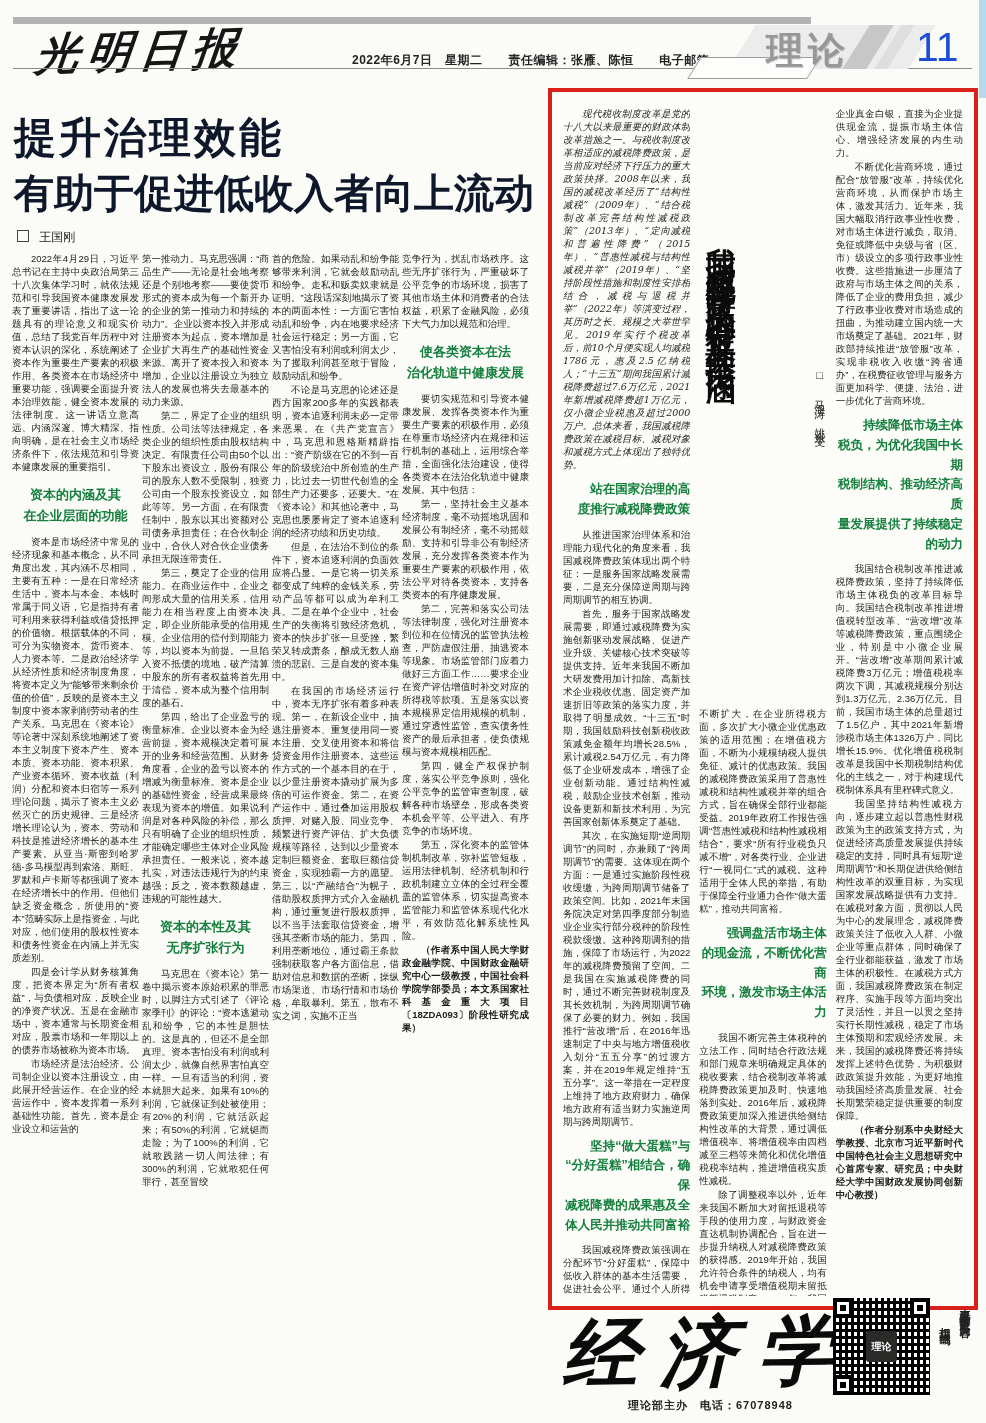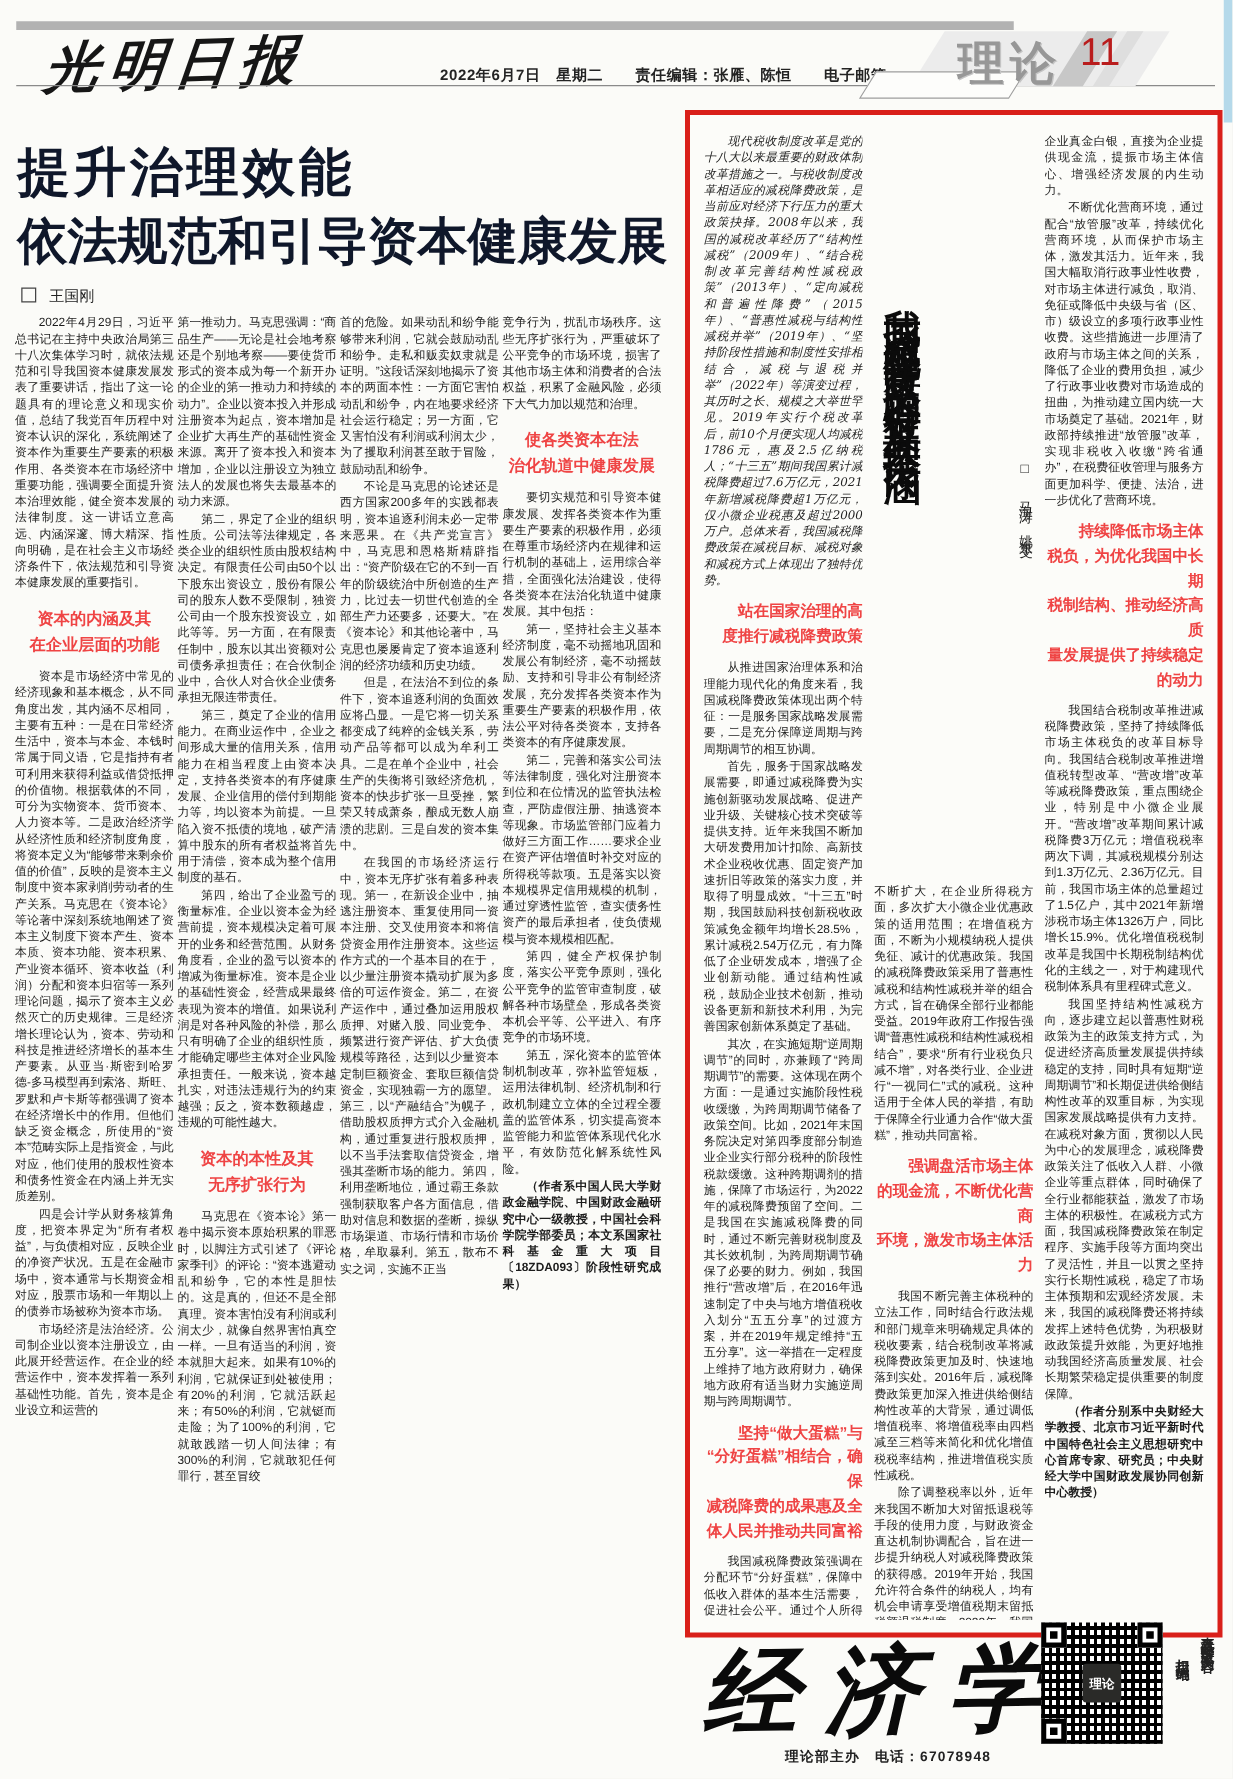--- a/index.html
+++ b/index.html
@@ -13,38 +13,38 @@
   .dateline{position:absolute;left:352px;top:52px;font-size:12px;font-weight:bold;color:#232323;letter-spacing:.5px;}
   .dateline span{margin-right:22px;}
   .header-rule{position:absolute;left:13px;top:68px;width:959px;height:1px;background:#8a8a8a;}
 
   .section-bg{position:absolute;left:742px;top:25px;width:180px;height:44px;background:#ececec;transform:skewX(-32deg);}
   .slash1{position:absolute;left:856px;top:25px;width:24px;height:44px;background:#c7c7c7;transform:skewX(-32deg);}
   .slash2{position:absolute;left:888px;top:25px;width:13px;height:44px;background:#dedede;transform:skewX(-32deg);}
   .section-outline{position:absolute;left:694px;top:57px;width:118px;height:20px;border:1px solid #9d9d9d;background:#fdfdfb;transform:skewX(-32deg);}
   .section-title{position:absolute;left:766px;top:26px;font-family:"DejaVu Serif",serif;font-weight:900;font-size:37px;
         color:#979797;letter-spacing:5px;text-shadow:1px 1px 0 #c4c4c4;}
-  .page-num{position:absolute;left:864px;top:24px;font-size:31px;color:#b91c1c;font-family:"Liberation Sans",sans-serif;}
+  .page-num{position:absolute;left:916px;top:24px;font-size:41px;color:#1d4ed8;font-family:"Liberation Sans",sans-serif;}
   .edge-strip{position:absolute;right:0;top:0;width:7px;height:98px;background:#b5d9ea;}
 
   
   .lheadline{position:absolute;left:14px;top:110px;font-family:Liberation Sans, sans-serif;font-weight:900;color:#0f172a;}
   .lheadline .l1{font-size:42px;letter-spacing:3px;line-height:1.35;}
   .lheadline .l2{font-size:40px;letter-spacing:0px;line-height:1.3;}
   .lbyline{position:absolute;left:17px;top:229px;font-size:12px;color:#222;}
   .lbyline .box{display:inline-block;width:10px;height:10px;border:1px solid #444;margin-right:7px;vertical-align:-1px;}
 
   .lcols{position:absolute;left:12px;top:252px;width:536px;height:1164px;display:flex;gap:3px;}
   .lcol{width:127px;height:100%;overflow:hidden;}
 
   .para{font-size:9.5px;line-height:13px;text-align:justify;text-indent:19px;margin:0 0 1px 0;color:#1c1c1c;}
   .pn{text-indent:0;}
   .kai{font-family:"DejaVu Serif",serif;font-style:italic;color:#222;}
   .credit{font-weight:bold;}
-  .subhead{font-size:13px;font-weight:800;text-align:center;line-height:1.62;margin:11px 0 9px 0;color:#ef4444;
+  .subhead{font-size:13px;font-weight:800;text-align:center;line-height:1.62;margin:11px 0 9px 0;color:#15803d;
            font-family:"Liberation Sans",sans-serif;}
 
   
   .rbox{position:absolute;left:548px;top:88px;width:430px;height:1222px;border:4px solid #d9201a;
         background:#fcfcf9;box-sizing:border-box;padding:15px 11px 10px 11px;}
   .rcols{display:flex;gap:9px;height:100%;}
   .rcol{width:131px;height:100%;overflow:hidden;}
   .rcol .subhead{font-size:12.5px;line-height:1.58;margin:9px 0 8px 0;text-align:right;}
   .vt-wrap{position:relative;height:600px;}
   .vtitle{position:absolute;left:4px;top:116px;writing-mode:vertical-rl;font-family:"DejaVu Serif",serif;
@@ -83,38 +83,38 @@
   <div class="section-bg"></div>
   <div class="slash1"></div>
   <div class="slash2"></div>
   <div class="section-outline"></div>
   <div class="section-title">理论</div>
   <div class="page-num">11</div>
   <div class="edge-strip"></div>
 
   <div class="lheadline">
     <div class="l1">提升治理效能</div>
-    <div class="l2">依法规范和引导资本健康发展</div>
+    <div class="l2">有助于促进低收入者向上流动</div>
   </div>
   <div class="lbyline">
     <span class="box"></span>
     <span>王国刚</span>
   </div>
   <div class="lcols">
     <div class="lcol">
         <p class="para">2022年4月29日，习近平总书记在主持中央政治局第三十八次集体学习时，就依法规范和引导我国资本健康发展发表了重要讲话，指出了这一论题具有的理论意义和现实价值，总结了我党百年历程中对资本认识的深化，系统阐述了资本作为重要生产要素的积极作用、各类资本在市场经济中重要功能，强调要全面提升资本治理效能，健全资本发展的法律制度。这一讲话立意高远、内涵深邃、博大精深、指向明确，是在社会主义市场经济条件下，依法规范和引导资本健康发展的重要指引。</p>
         <h3 class="subhead">资本的内涵及其<br>在企业层面的功能</h3>
         <p class="para">资本是市场经济中常见的经济现象和基本概念，从不同角度出发，其内涵不尽相同，主要有五种：一是在日常经济生活中，资本与本金、本钱时常属于同义语，它是指持有者可利用来获得利益或借贷抵押的价值物。根据载体的不同，可分为实物资本、货币资本、人力资本等。二是政治经济学从经济性质和经济制度角度，将资本定义为“能够带来剩余价值的价值”，反映的是资本主义制度中资本家剥削劳动者的生产关系。马克思在《资本论》等论著中深刻系统地阐述了资本主义制度下资本产生、资本本质、资本功能、资本积累、产业资本循环、资本收益（利润）分配和资本归宿等一系列理论问题，揭示了资本主义必然灭亡的历史规律。三是经济增长理论认为，资本、劳动和科技是推进经济增长的基本生产要素。从亚当·斯密到哈罗德-多马模型再到索洛、斯旺、罗默和卢卡斯等都强调了资本在经济增长中的作用。但他们缺乏资金概念，所使用的“资本”范畴实际上是指资金，与此对应，他们使用的股权性资本和债务性资金在内涵上并无实质差别。</p>
         <p class="para">四是会计学从财务核算角度，把资本界定为“所有者权益”，与负债相对应，反映企业的净资产状况。五是在金融市场中，资本通常与长期资金相对应，股票市场和一年期以上的债券市场被称为资本市场。</p>
         <p class="para">市场经济是法治经济。公司制企业以资本注册设立，由此展开经营运作。在企业的经营运作中，资本发挥着一系列基础性功能。首先，资本是企业设立和运营的</p>
       </div>
     <div class="lcol">
         <p class="para pn">第一推动力。马克思强调：“商品生产——无论是社会地考察还是个别地考察——要使货币形式的资本成为每一个新开办的企业的第一推动力和持续的动力”。企业以资本投入并形成注册资本为起点，资本增加是企业扩大再生产的基础性资金来源。离开了资本投入和资本增加，企业以注册设立为独立法人的发展也将失去最基本的动力来源。</p>
         <p class="para">第二，界定了企业的组织性质。公司法等法律规定，各类企业的组织性质由股权结构决定。有限责任公司由50个以下股东出资设立，股份有限公司的股东人数不受限制，独资公司由一个股东投资设立，如此等等。另一方面，在有限责任制中，股东以其出资额对公司债务承担责任；在合伙制企业中，合伙人对合伙企业债务承担无限连带责任。</p>
-        <p class="para">第三，奠定了企业的信用能力。在商业运作中，企业之间形成大量的信用关系，信用能力在相当程度上由资本决定，支持各类资本的有序健康发展、企业信用的偿付到期能力等，均以资本为前提。一旦陷入资不抵债的境地，破产清算中股东的所有者权益将首先用于清偿，资本成为整个信用制度的基石。</p>
+        <p class="para">第三，奠定了企业的信用能力。在商业运作中，企业之间形成大量的信用关系，信用能力在相当程度上由资本决定，即企业所能承受的信用规模、企业信用的偿付到期能力等，均以资本为前提。一旦陷入资不抵债的境地，破产清算中股东的所有者权益将首先用于清偿，资本成为整个信用制度的基石。</p>
         <p class="para">第四，给出了企业盈亏的衡量标准。企业以资本金为经营前提，资本规模决定着可展开的业务和经营范围。从财务角度看，企业的盈亏以资本的增减为衡量标准。资本是企业的基础性资金，经营成果最终表现为资本的增值。如果说利润是对各种风险的补偿，那么只有明确了企业的组织性质，才能确定哪些主体对企业风险承担责任。一般来说，资本越扎实，对违法违规行为的约束越强；反之，资本数额越虚，违规的可能性越大。</p>
         <h3 class="subhead">资本的本性及其<br>无序扩张行为</h3>
         <p class="para">马克思在《资本论》第一卷中揭示资本原始积累的罪恶时，以脚注方式引述了《评论家季刊》的评论：“资本逃避动乱和纷争，它的本性是胆怯的。这是真的，但还不是全部真理。资本害怕没有利润或利润太少，就像自然界害怕真空一样。一旦有适当的利润，资本就胆大起来。如果有10%的利润，它就保证到处被使用；有20%的利润，它就活跃起来；有50%的利润，它就铤而走险；为了100%的利润，它就敢践踏一切人间法律；有300%的利润，它就敢犯任何罪行，甚至冒绞</p>
       </div>
     <div class="lcol">
         <p class="para pn">首的危险。如果动乱和纷争能够带来利润，它就会鼓励动乱和纷争。走私和贩卖奴隶就是证明。”这段话深刻地揭示了资本的两面本性：一方面它害怕动乱和纷争，内在地要求经济社会运行稳定；另一方面，它又害怕没有利润或利润太少，为了攫取利润甚至敢于冒险，鼓励动乱和纷争。</p>
         <p class="para">不论是马克思的论述还是西方国家200多年的实践都表明，资本追逐利润未必一定带来恶果。在《共产党宣言》中，马克思和恩格斯精辟指出：“资产阶级在它的不到一百年的阶级统治中所创造的生产力，比过去一切世代创造的全部生产力还要多，还要大。”在《资本论》和其他论著中，马克思也屡屡肯定了资本追逐利润的经济功绩和历史功绩。</p>
         <p class="para">但是，在法治不到位的条件下，资本追逐利润的负面效应将凸显。一是它将一切关系都变成了纯粹的金钱关系，劳动产品等都可以成为牟利工具。二是在单个企业中，社会生产的失衡将引致经济危机，资本的快步扩张一旦受挫，繁荣又转成萧条，酿成无数人崩溃的悲剧。三是自发的资本集中。</p>
         <p class="para">在我国的市场经济运行中，资本无序扩张有着多种表现。第一，在新设企业中，抽逃注册资本、重复使用同一资本注册、交叉使用资本和将信贷资金用作注册资本。这些运作方式的一个基本目的在于，以少量注册资本撬动扩展为多倍的可运作资金。第二，在资产运作中，通过叠加运用股权质押、对赌入股、同业竞争、频繁进行资产评估、扩大负债规模等路径，达到以少量资本定制巨额资金、套取巨额信贷资金，实现独霸一方的愿望。第三，以“产融结合”为幌子，借助股权质押方式介入金融机构，通过重复进行股权质押，以不当手法套取信贷资金，增强其垄断市场的能力。第四，利用垄断地位，通过霸王条款强制获取客户各方面信息，借助对信息和数据的垄断，操纵市场渠道、市场行情和市场价格，牟取暴利。第五，散布不实之词，实施不正当</p>
       </div>

